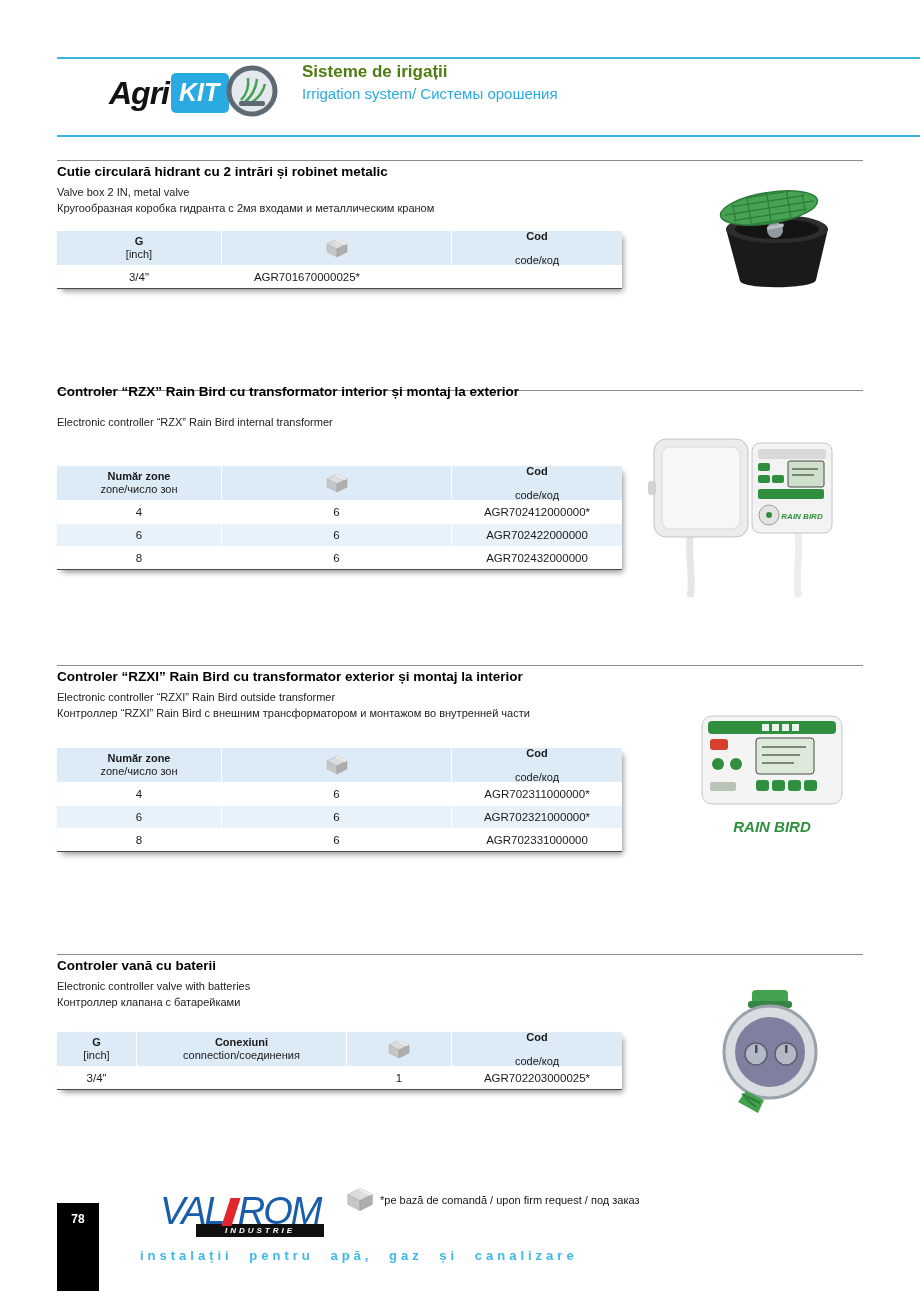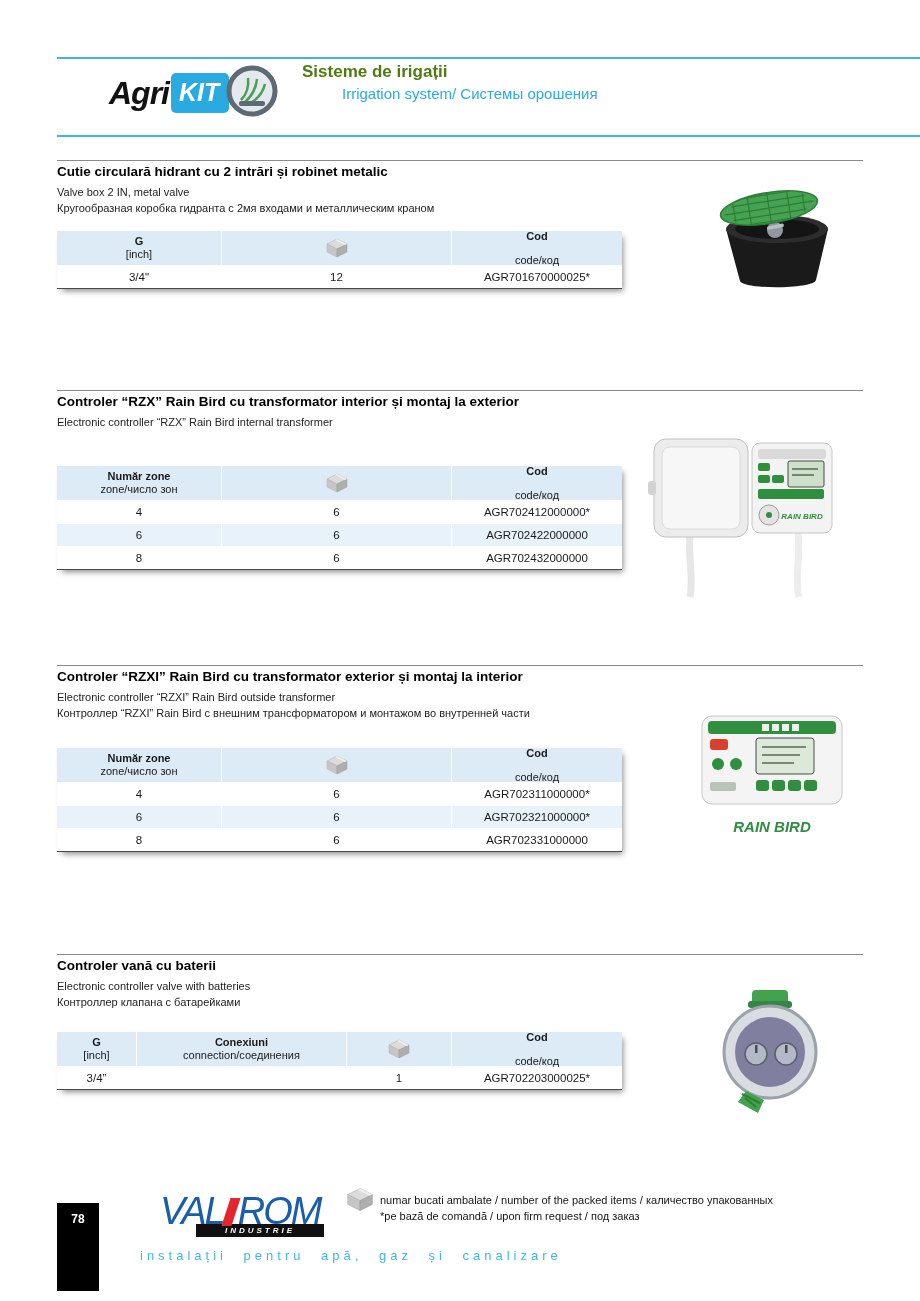--- a/index.html
+++ b/index.html
@@ -9,21 +9,21 @@
 
   
   .hline { position:absolute; left:57px; width:863px; height:2px; background:#3db4e6; }
   .brand { position:absolute; left:86px; top:64px; display:flex; align-items:center; }
   .brand-agri { font-size:32px; font-weight:800; font-style:italic; letter-spacing:-1px; color:#121212;margin-left:23px; }
   .brand-kit { display:inline-flex; align-items:center; justify-content:center; background:#29abe2;
                color:#fff; font-size:25px; font-weight:800; font-style:italic; padding:4px 10px 5px 8px;
                border-radius:5px; margin-left:2px; height:40px; }
   .brand-emblem { margin-left:-4px; position:relative; z-index:2; display:inline-block; }
   .page-title { position:absolute; left:302px; top:62px; font-size:17px; font-weight:bold; color:#4d7c0f; }
-  .page-subtitle { position:absolute; left:302px; top:85px; font-size:15px; color:#29abe2;margin-left:40px; }
+  .page-subtitle { position:absolute; left:302px; top:85px; font-size:15px; color:#29abe2; }
 
   
   .sec-line { position:absolute; left:57px; width:806px; height:1px; background:#8c8c8c; }
   .sec-title { position:absolute; left:57px; font-size:13.5px; font-weight:bold; color:#000; }
   .sec-desc { position:absolute; left:57px; font-size:11px; line-height:16px; color:#222; }
 
   
   .ptable { position:absolute; left:57px; width:565px; background:#fff; font-size:11px;
             border-bottom:1px solid #4a4a4a; box-shadow:3px 4px 6px -2px rgba(0,0,0,.45); }
   .thead { display:flex; }
@@ -46,21 +46,21 @@
   .legend-text { position:absolute; left:380px; top:1192px; font-size:11px; line-height:16px; color:#151515; }
   .pagebar { position:absolute; left:57px; top:1203px; width:42px; height:88px; background:#000000; }
   .pagenum { color:#fff; font-weight:bold; font-size:12px; text-align:center; padding-top:9px; }
   .valrom { position:absolute; left:160px; top:1190px; width:180px; white-space:nowrap; }
   .v-val, .v-rom { font-style:italic; font-weight:400; font-size:38px; color:#1a5dab; letter-spacing:-2px;text-align:center; }
   .v-slash { display:inline-block; width:10px; height:28px; background:#e2262c; transform:skewX(-18deg);
              margin:0 2px; vertical-align:-2px; }
   .v-ind { margin-top:-9px; margin-left:36px; width:128px; background:#101010; color:#fff;
            font-style:italic; font-weight:700; font-size:8px; letter-spacing:3px; text-align:center; padding:2px 0; }
   .tagline { position:absolute; left:140px; top:1248px; font-size:13px; color:#3db9e8;
-             letter-spacing:4px; word-spacing:9px; }
+             letter-spacing:4px; word-spacing:9px;font-weight:bold; }
 </style>
 </head>
 <body>
 
 <svg width="0" height="0" style="position:absolute">
   <defs>
     <g id="pkg">
       <polygon points="3,7 13,2 23,7 13,12" fill="#dcdcdc" stroke="#b5b5b5" stroke-width="0.6"></polygon>
       <polygon points="3,7 13,12 13,20 3,15" fill="#c6c6c6" stroke="#b0b0b0" stroke-width="0.5"></polygon>
       <polygon points="23,7 13,12 13,20 23,15" fill="#aeaeae" stroke="#9a9a9a" stroke-width="0.5"></polygon>
@@ -109,42 +109,41 @@
             <use href="#pkg"></use>
           </svg>
       </div>
       <div class="th c3">
         <span class="b">Cod</span>
         <span>code/код</span>
       </div>
     </div>
     <div class="trow">
       <div class="td c1">3/4"</div>
-      <div class="td c2">12</div>
       <div class="td c3">AGR701670000025*</div>
     </div>
   </div>
 
   <div class="pimg" style="left:712px; top:183px">
     <svg width="130" height="112" viewBox="0 0 130 112">
       <path d="M14 46 L116 46 L104 97 C102 106 32 107 28 98 Z" fill="#1a1a1a"></path>
       <ellipse cx="65" cy="46" rx="51" ry="14" fill="#2d2d2d"></ellipse>
       <ellipse cx="65" cy="46" rx="42" ry="10" fill="#141414"></ellipse>
       <circle cx="63" cy="47" r="8" fill="#9298a0"></circle>
       <rect x="55" y="42" width="17" height="3.5" rx="1.5" fill="#b9bec5" transform="rotate(-12 63 44)"></rect>
       <g transform="rotate(-9 57 25)">
         <ellipse cx="57" cy="25" rx="49" ry="15.5" fill="#45a351" stroke="#2d7c39" stroke-width="1.5"></ellipse>
         <path d="M12 25 H102 M20 18 H94 M20 32 H94 M35 11.5 H79 M35 38.5 H79" stroke="#2d7c39" stroke-width="1.2" fill="none"></path>
         <path d="M57 9.5 V40.5 M37 11 V39 M77 11 V39 M22 16 V34 M92 16 V34" stroke="#2d7c39" stroke-width="1.2" fill="none"></path>
       </g>
     </svg>
   </div>
 
   <div class="sec-line" style="top:390px"></div>
-  <div class="sec-title" style="top:394px">Controler “RZX” Rain Bird cu transformator interior și montaj la exterior</div>
+  <div class="sec-title" style="top:384px">Controler “RZX” Rain Bird cu transformator interior și montaj la exterior</div>
   <div class="sec-desc" style="top:414px">Electronic controller “RZX” Rain Bird internal transformer</div>
 
   <div class="ptable cols3" style="top:466px">
     <div class="thead">
       <div class="th c1">
         <span class="b">Număr zone</span>
         <span>zone/число зон</span>
       </div>
       <div class="th c2">
         <svg width="26" height="22" viewBox="0 0 26 22">
@@ -301,21 +300,20 @@
       <path d="M30 106 L48 115 M33 110 L44 119" stroke="#2f8039" stroke-width="2" fill="none"></path>
     </svg>
   </div>
 
   <div class="legend-icon">
     <svg width="32" height="27" viewBox="0 0 26 22">
         <use href="#pkg"></use>
       </svg>
   </div>
   <div class="legend-text">
-    <div>numar bucati ambalate / number of the packed items / каличество упакованных</div>
     <div>*pe bază de comandă / upon firm request / под заказ</div>
   </div>
 
   <div class="pagebar">
     <div class="pagenum">78</div>
   </div>
 
   <div class="valrom">
     <span class="v-val">VAL</span><span class="v-slash"></span><span class="v-rom">ROM</span>
     <div class="v-ind">

